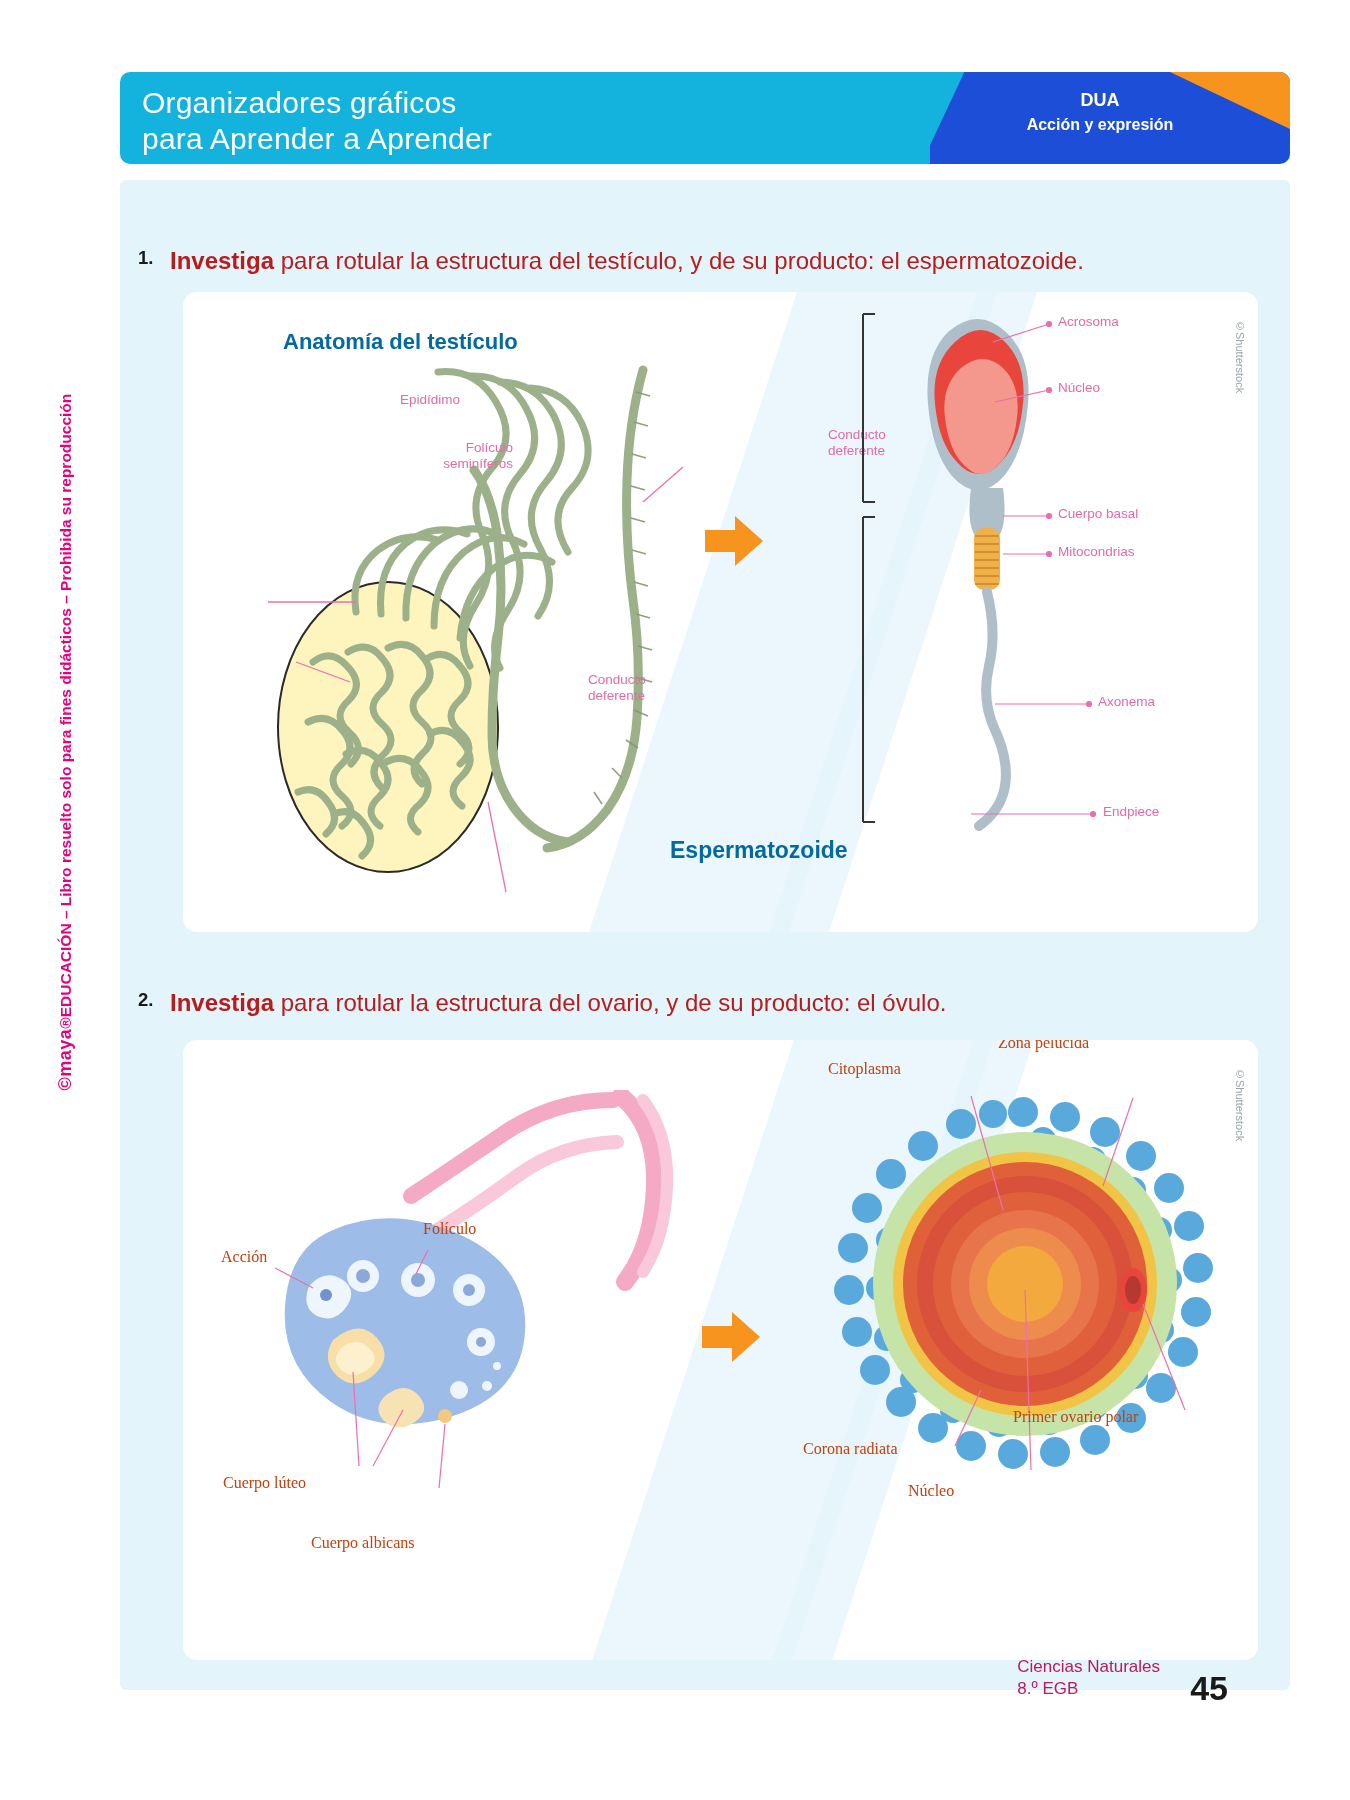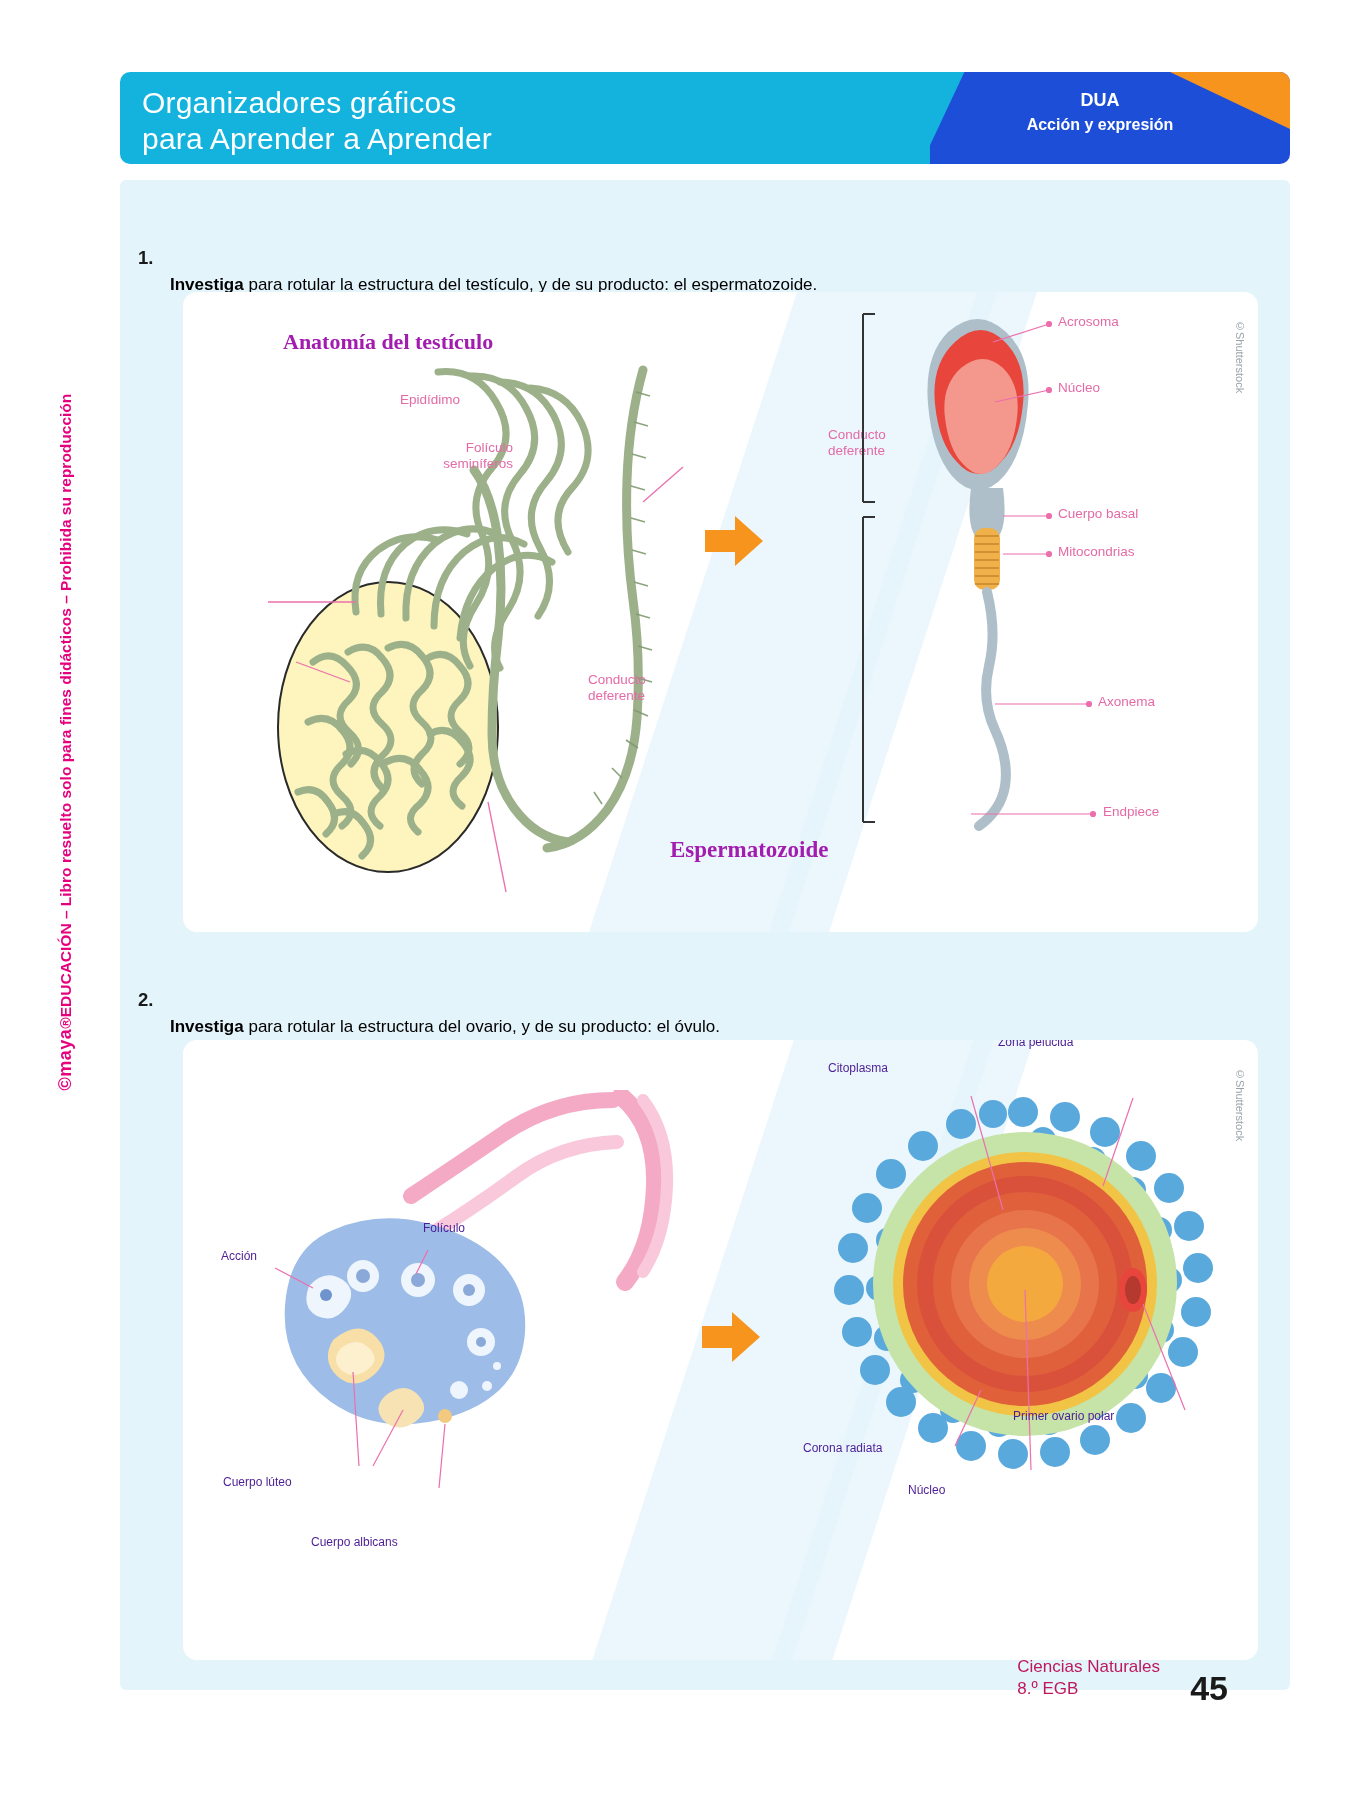--- a/index.html
+++ b/index.html
@@ -108,23 +108,22 @@
     font-size: 15.5px;
     font-weight: bold;
     white-space: nowrap;
     text-align: center;
   }
   #side-text .brand { font-size: 18px; letter-spacing: .5px; }
 
   
   .ex-line {
     position: absolute;
-    font-size: 17px;
-    color: #000000;
-    margin-top: 28px;
+    font-size: 24px;
+    color: #b91c1c;
   }
   .ex-num {
     position: absolute;
     font-weight: bold;
     font-size: 18.5px;
     color: #1a1a1a;
   }
   .ex-line b { font-weight: bold; }
 
   
@@ -138,38 +137,38 @@
     position: absolute;
     top: 0;
     width: 200px; height: 100%;
     background: #e4f4fb;
     opacity: .75;
   }
   .card-title {
     position: absolute;
     font-weight: bold;
     font-size: 22px;
-    color: #a21caf;
-    font-family: Liberation Serif, serif;
+    color: #0369a1;
   }
 
   
   .lbl {
     position: absolute;
     color: #e46aa7;
     font-size: 13.5px;
     line-height: 16px;
     white-space: pre-line;
   }
   .lbl-pink {
     position: absolute;
-    color: #4c1d95;
-    font-size: 12px;
+    color: #c2410c;
+    font-size: 16px;
     line-height: 17px;
     white-space: pre-line;
+    font-family: Liberation Serif, serif;
   }
   .credit {
     position: absolute;
     color: #9aa3a8;
     font-size: 11px;
     writing-mode: vertical-rl;
   }
 
   
   .arrow {

